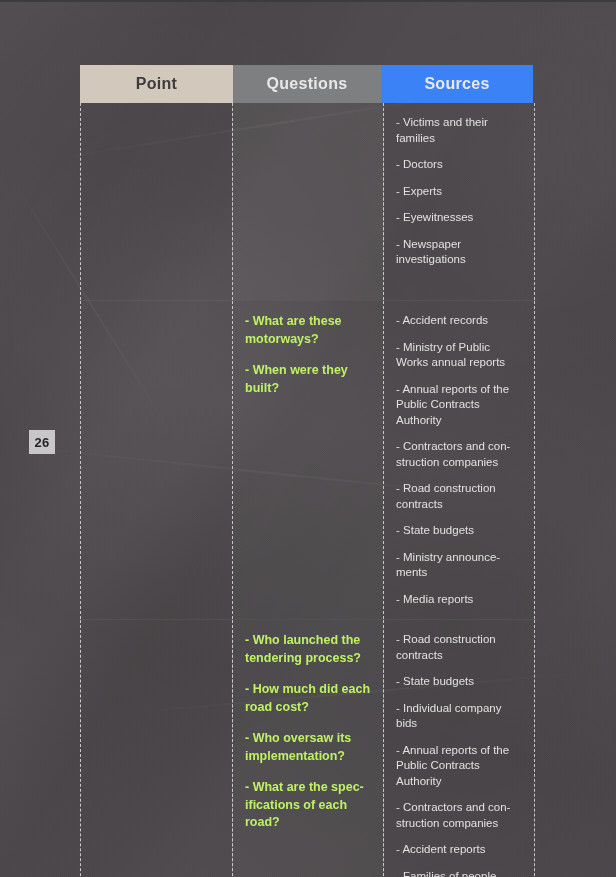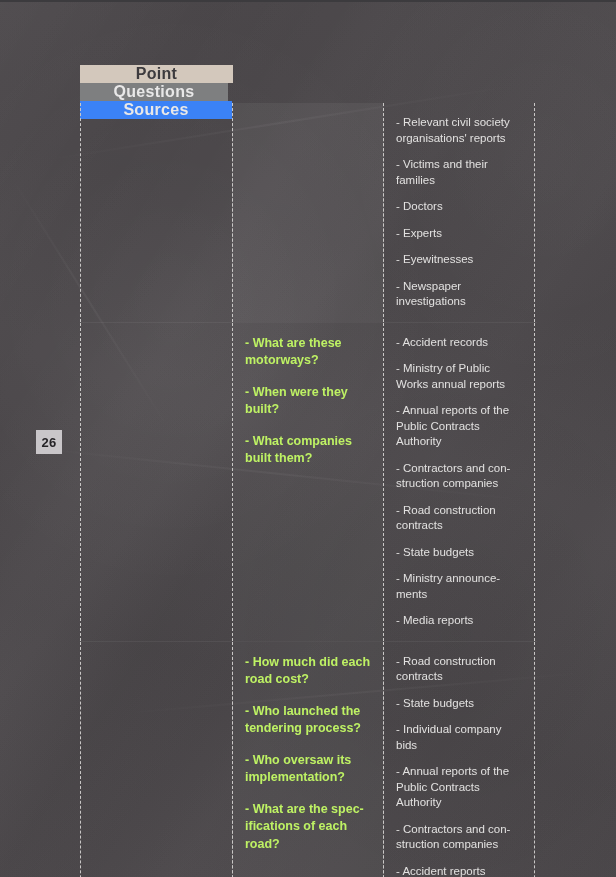--- a/index.html
+++ b/index.html
@@ -34,21 +34,21 @@
   
   .crease {
     position: absolute;
     background: linear-gradient(90deg, rgba(255,255,255,0.00), rgba(255,255,255,0.045), rgba(255,255,255,0.00));
     pointer-events: none;
   }
 
   
   #page-number {
     position: absolute;
-    left: 36px;
+    left: 29px;
     top: 430px;
     width: 26px;
     height: 24px;
     background: #c9c6c9;
     color: #262427;
     font-size: 13px;
     font-weight: bold;
     display: flex;
     align-items: center;
     justify-content: center;
@@ -60,21 +60,20 @@
     position: absolute;
     left: 80px;
     top: 65px;
     width: 457px;
     height: 759px;
   }
 
   .header-row {
     display: flex;
     height: 38px;
-    flex-direction: column;
   }
 
   .hcell {
     display: flex;
     align-items: center;
     justify-content: center;
     font-size: 16px;
     font-weight: bold;
     letter-spacing: 0.3px;
   }
@@ -160,41 +159,39 @@
 
   <div class="body-row">
     <div class="cell point tone-none blk1">
       <div class="block-inner"></div>
     </div>
     <div class="cell questions tone-light blk1">
       <div class="block-inner"></div>
     </div>
     <div class="cell sources tone-none blk1">
       <div class="block-inner">
-          <div class="sitem">- Relevant civil society organisations' reports</div>
           <div class="sitem">- Victims and their families</div>
           <div class="sitem">- Doctors</div>
           <div class="sitem">- Experts</div>
           <div class="sitem">- Eyewitnesses</div>
           <div class="sitem">- Newspaper investigations</div>
         </div>
     </div>
   </div>
 
   <div class="sep"></div>
 
   <div class="body-row">
     <div class="cell point tone-none blk2">
       <div class="block-inner"></div>
     </div>
     <div class="cell questions tone-mid blk2">
       <div class="block-inner">
           <div class="qitem">- What are these motorways?</div>
           <div class="qitem">- When were they built?</div>
-          <div class="qitem">- What companies built them?</div>
         </div>
     </div>
     <div class="cell sources tone-none blk2">
       <div class="block-inner">
           <div class="sitem">- Accident records</div>
           <div class="sitem">- Ministry of Public Works annual reports</div>
           <div class="sitem">- Annual reports of the Public Contracts Authority</div>
           <div class="sitem">- Contractors and con-struction companies</div>
           <div class="sitem">- Road construction contracts</div>
           <div class="sitem">- State budgets</div>
@@ -205,22 +202,22 @@
   </div>
 
   <div class="sep"></div>
 
   <div class="body-row">
     <div class="cell point tone-none blk3">
       <div class="block-inner"></div>
     </div>
     <div class="cell questions tone-mid blk3">
       <div class="block-inner">
+          <div class="qitem">- Who launched the tendering process?</div>
           <div class="qitem">- How much did each road cost?</div>
-          <div class="qitem">- Who launched the tendering process?</div>
           <div class="qitem">- Who oversaw its implementation?</div>
           <div class="qitem">- What are the spec-ifications of each road?</div>
         </div>
     </div>
     <div class="cell sources tone-none blk3">
       <div class="block-inner">
           <div class="sitem">- Road construction contracts</div>
           <div class="sitem">- State budgets</div>
           <div class="sitem">- Individual company bids</div>
           <div class="sitem">- Annual reports of the Public Contracts Authority</div>

